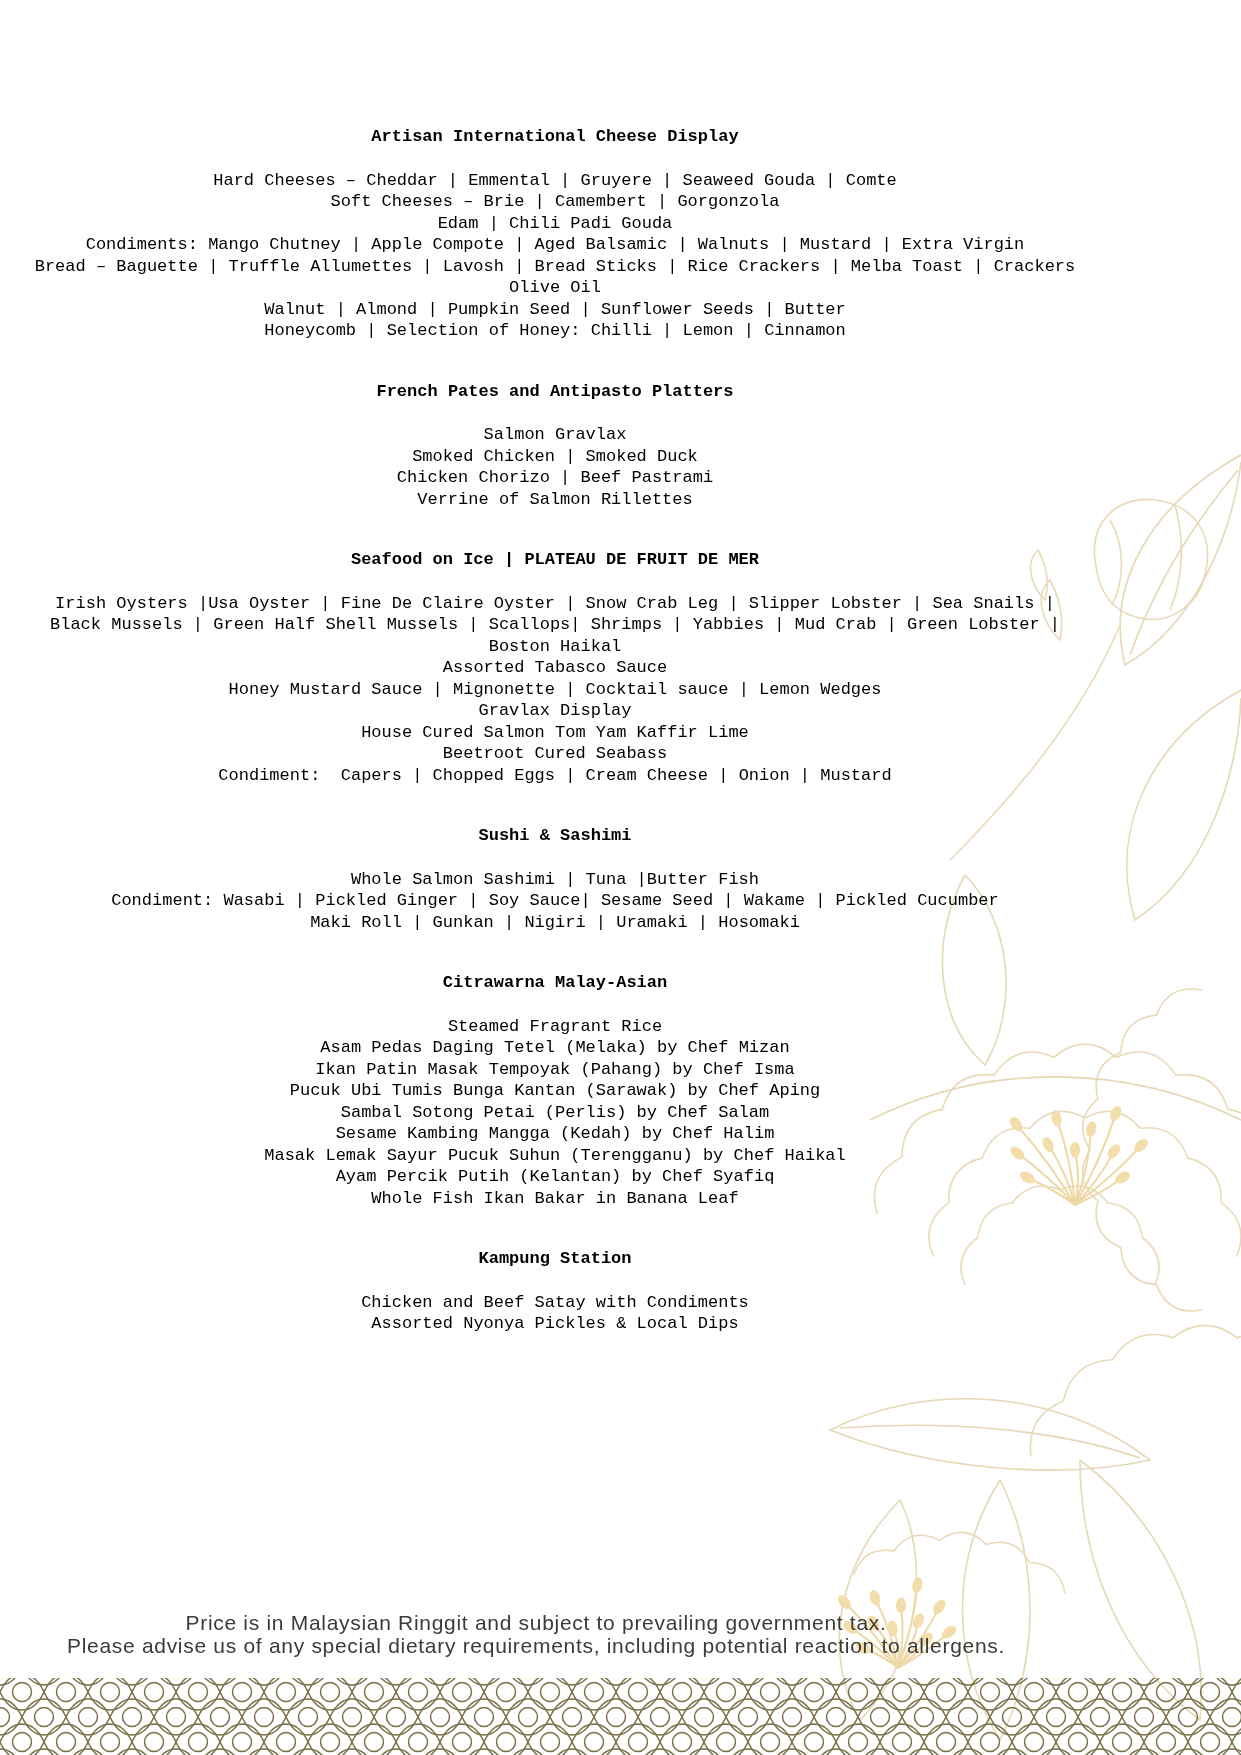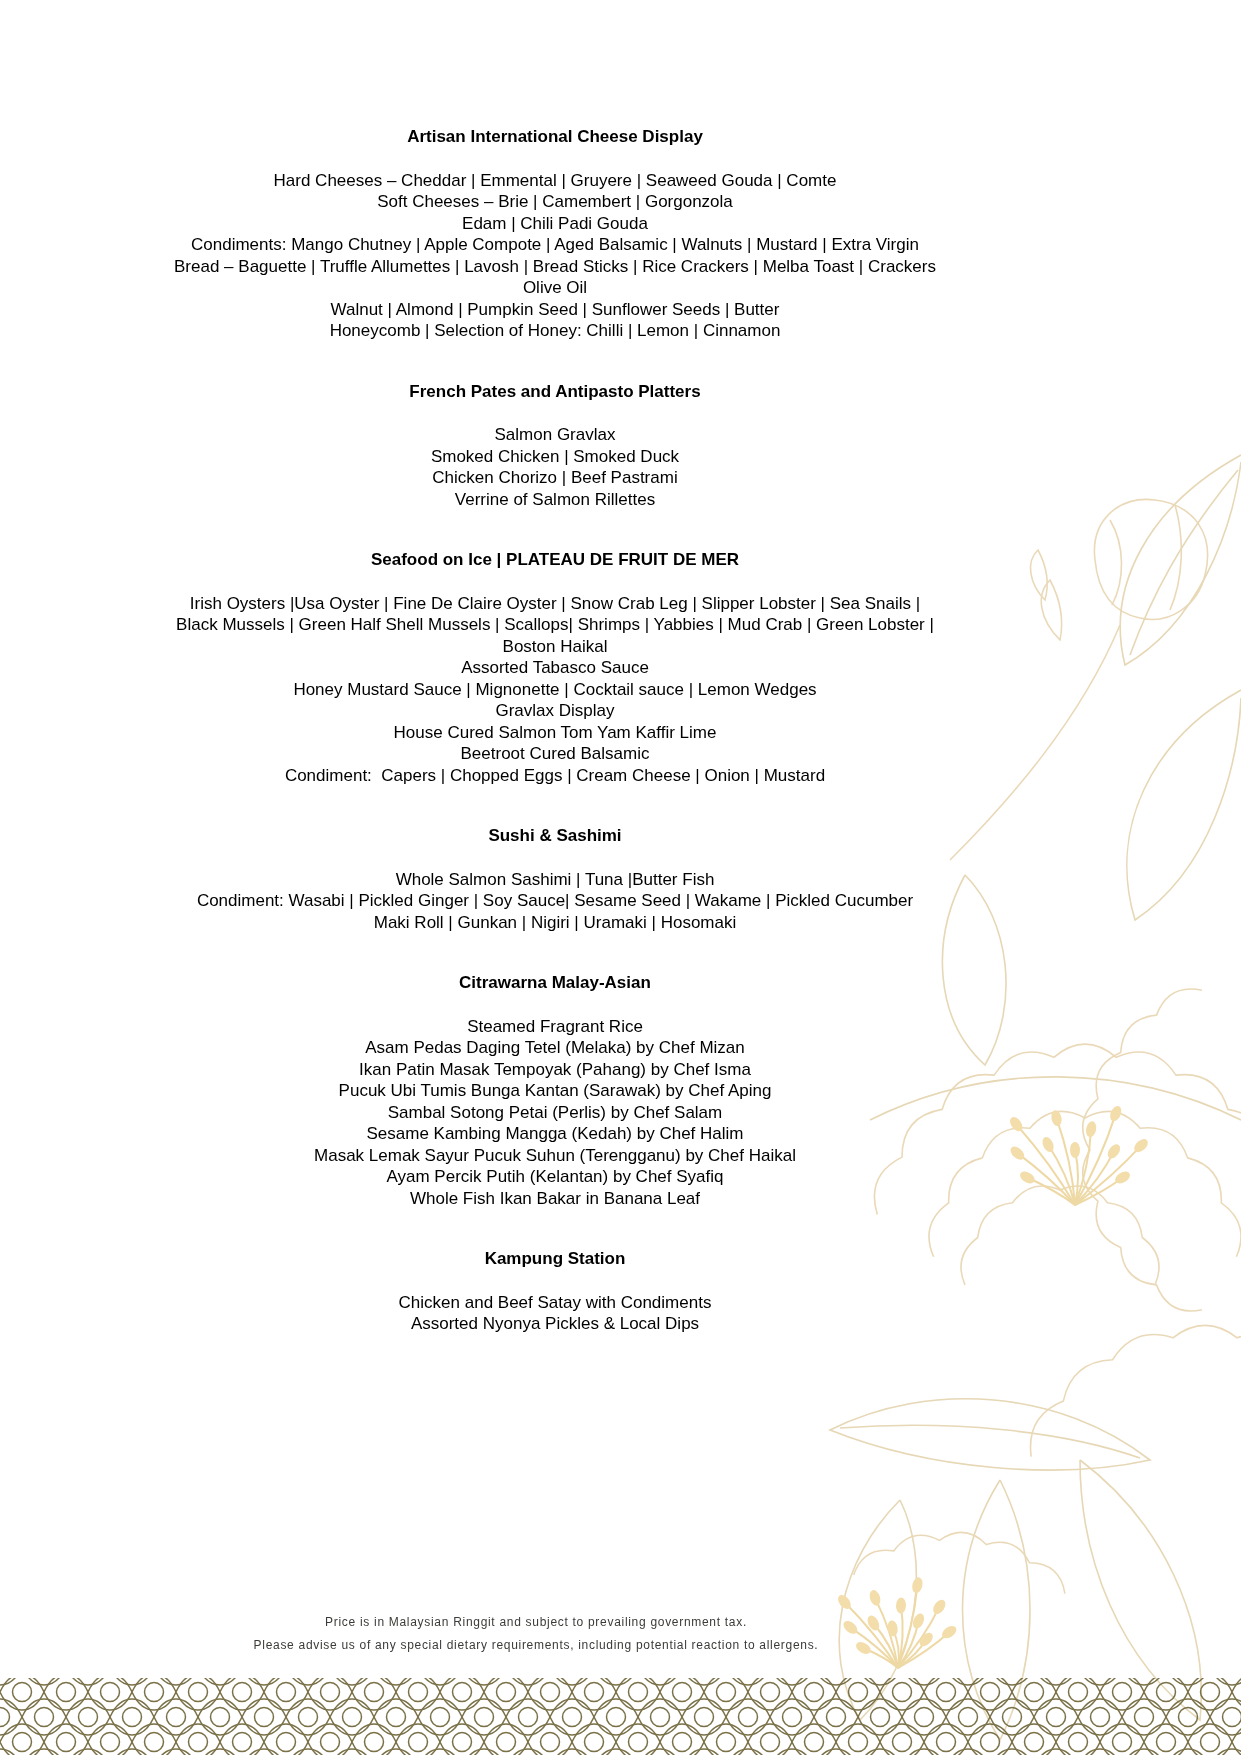--- a/index.html
+++ b/index.html
@@ -20,30 +20,30 @@
   .menu{
     position:absolute;
     top:126px;
     left:0;
     width:1110px;
     text-align:center;
     font-size:17px;
     line-height:21.5px;
     color:#000000;
   }
-  .section{margin:0 0 39px 0;}
+  .section{margin:0 0 39px 0;font-family:Liberation Mono, monospace;}
   .sec-title{font-weight:bold;margin:0 0 22px 0;}
   .menu-line{white-space:pre-wrap;}
   .footer{
     position:absolute;
     top:1611px;
     left:0;
     width:1072px;
     text-align:center;
-    font-size:12px;
+    font-size:21px;
     line-height:23px;
     letter-spacing:0.7px;
     color:#3c3b37;
   }
   .lattice{
     position:absolute;
     left:0; bottom:0;
     width:1241px; height:77px;
   }
 </style>
@@ -158,21 +158,21 @@
   <section class="section">
     <div class="sec-title">Seafood on Ice | PLATEAU DE FRUIT DE MER</div>
     <div class="sec-items">
           <div class="menu-line">Irish Oysters |Usa Oyster | Fine De Claire Oyster | Snow Crab Leg | Slipper Lobster | Sea Snails |</div>
           <div class="menu-line">Black Mussels | Green Half Shell Mussels | Scallops| Shrimps | Yabbies | Mud Crab | Green Lobster |</div>
           <div class="menu-line">Boston Haikal</div>
           <div class="menu-line">Assorted Tabasco Sauce</div>
           <div class="menu-line">Honey Mustard Sauce | Mignonette | Cocktail sauce | Lemon Wedges</div>
           <div class="menu-line">Gravlax Display</div>
           <div class="menu-line">House Cured Salmon Tom Yam Kaffir Lime</div>
-          <div class="menu-line">Beetroot Cured Balsamic</div>
+          <div class="menu-line">Beetroot Cured Seabass</div>
           <div class="menu-line">Condiment:  Capers | Chopped Eggs | Cream Cheese | Onion | Mustard</div>
         </div>
   </section>
 
   <section class="section">
     <div class="sec-title">Sushi &amp; Sashimi</div>
     <div class="sec-items">
           <div class="menu-line">Whole Salmon Sashimi | Tuna |Butter Fish</div>
           <div class="menu-line">Condiment: Wasabi | Pickled Ginger | Soy Sauce| Sesame Seed | Wakame | Pickled Cucumber</div>
           <div class="menu-line">Maki Roll | Gunkan | Nigiri | Uramaki | Hosomaki</div>

